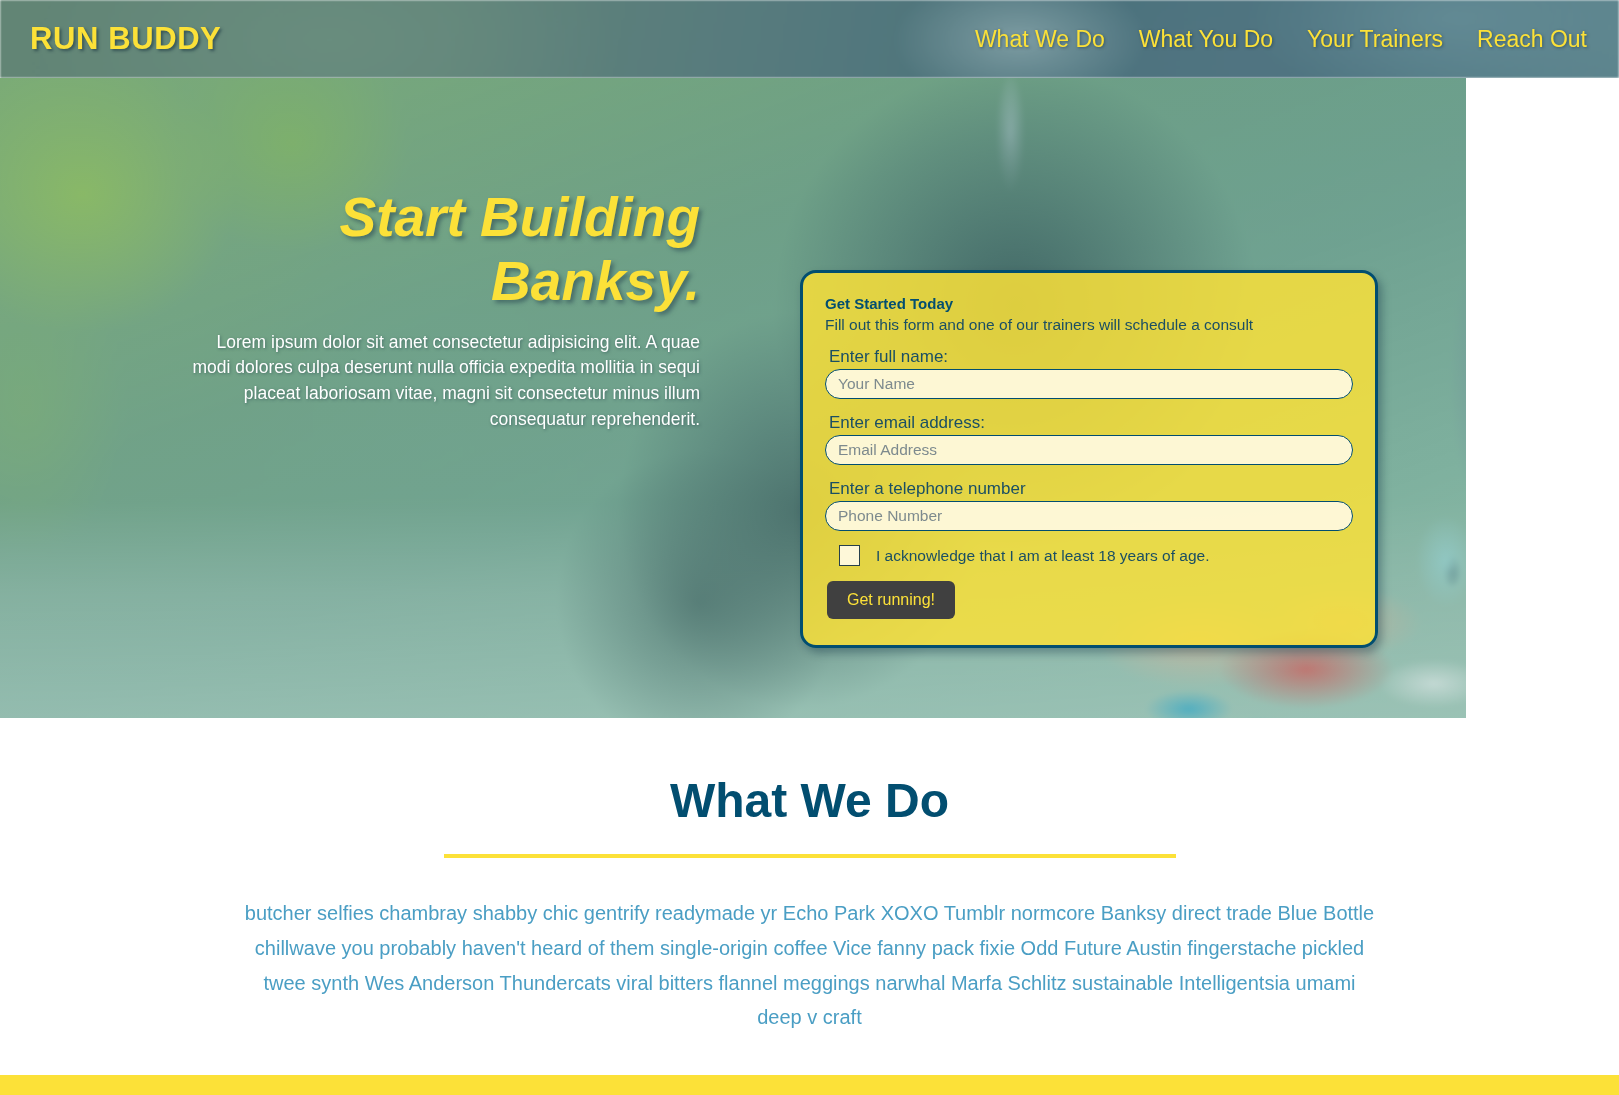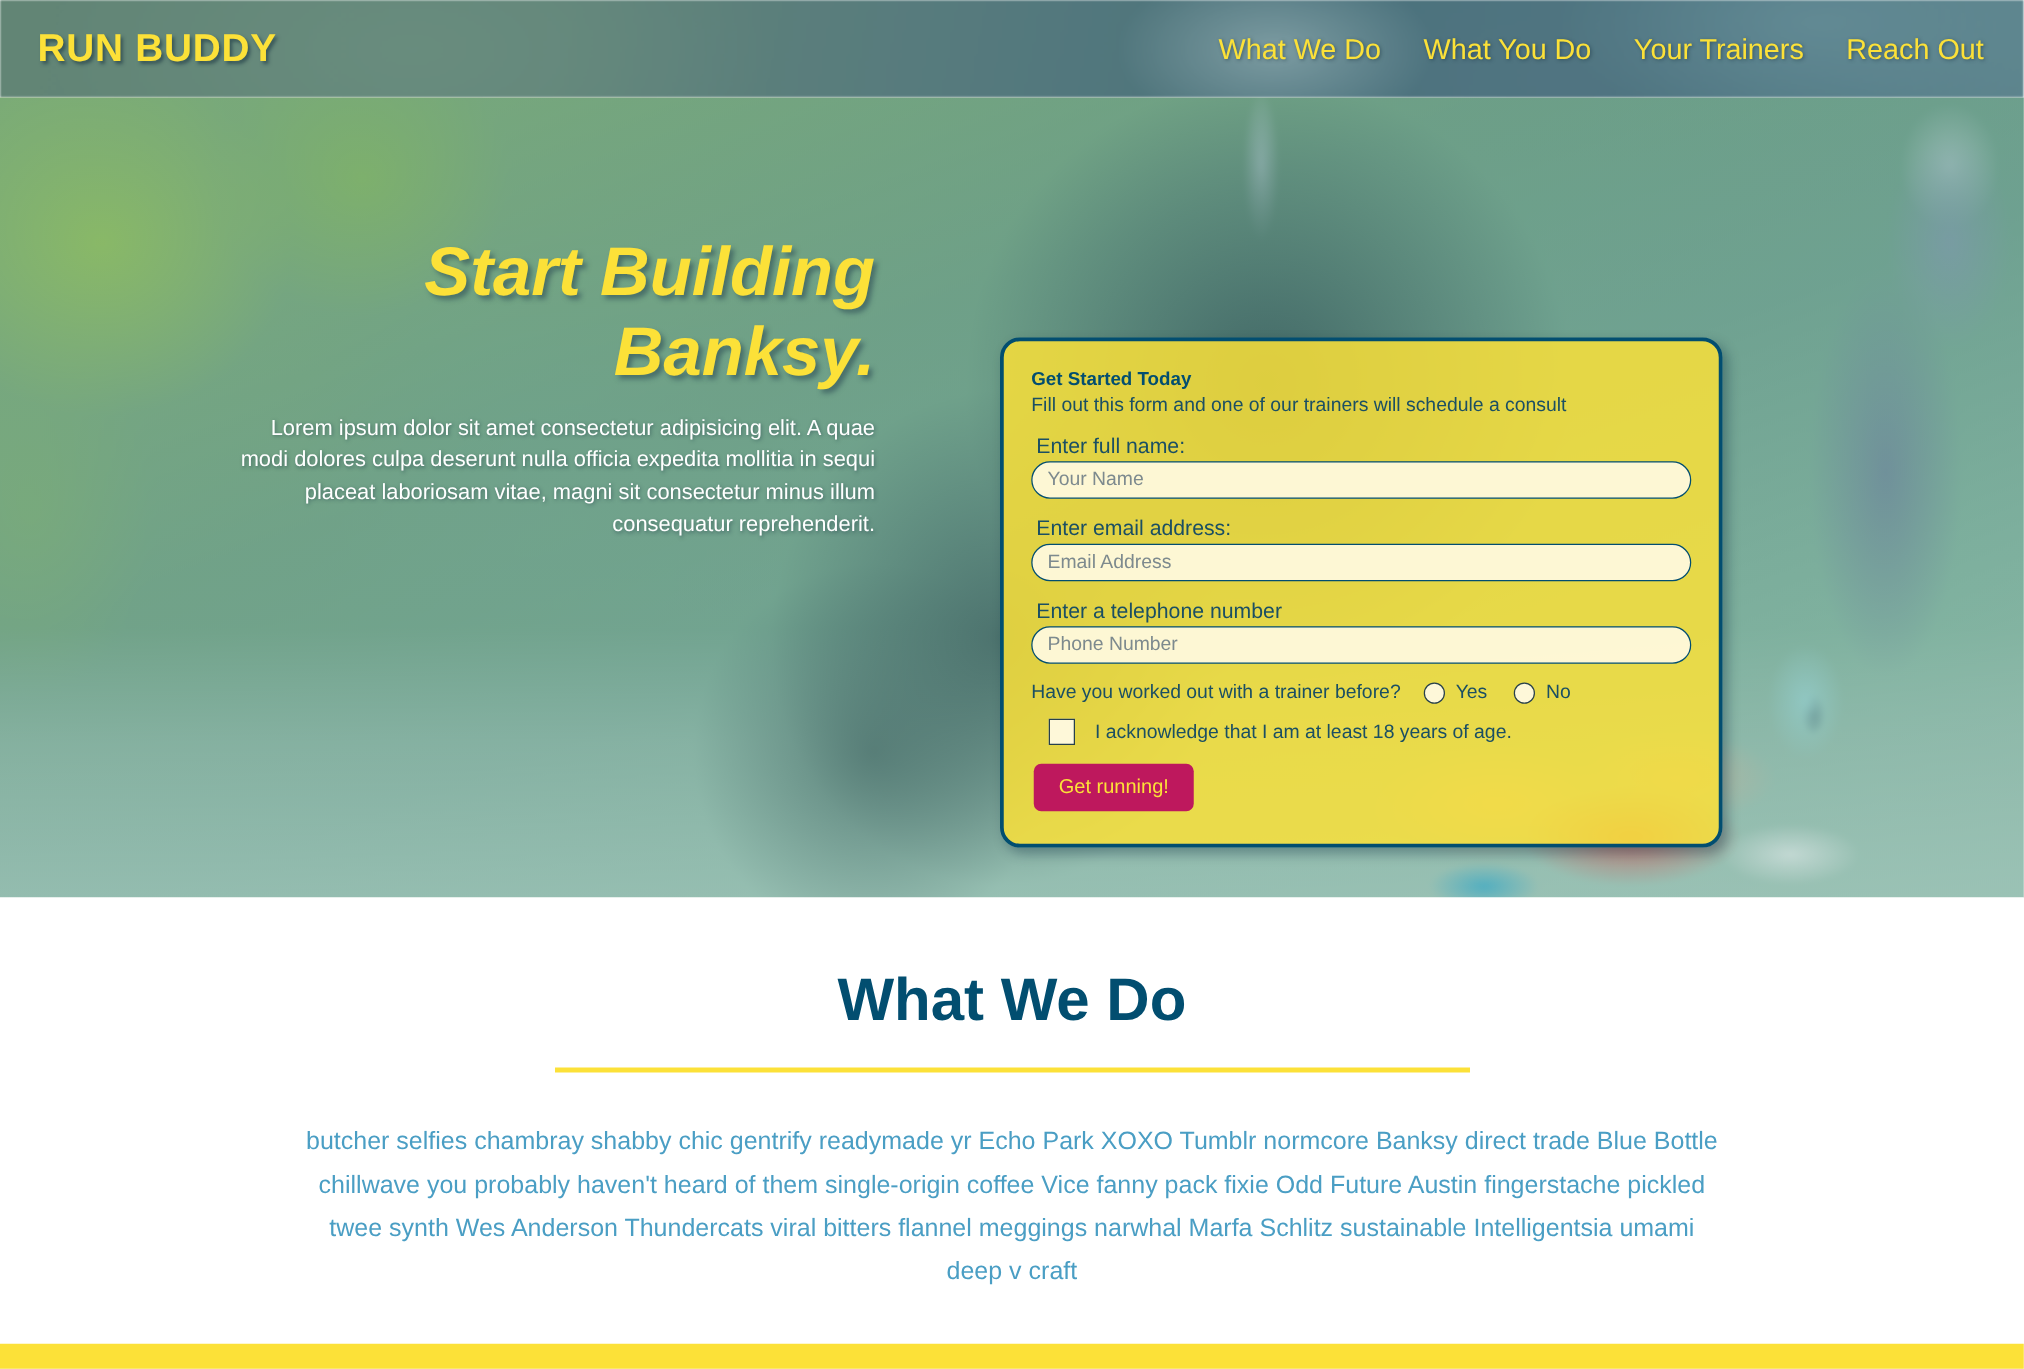--- a/index.html
+++ b/index.html
@@ -63,21 +63,21 @@
     color: #fce138;
     text-decoration: none;
     text-shadow: 1px 1px 3px rgba(20,45,60,.5);
     cursor: pointer;
     white-space: nowrap;
   }
 
   
   .hero {
     position: relative;
-    width: 1619px;
+    width: 1466px;
     height: 640px;
     overflow: hidden;
   }
   .hero-photo {
     position: absolute;
     inset: 0;
     background:
       
       radial-gradient(ellipse 120px 54px at 1295px 586px, rgba(228,96,94,.92), rgba(228,96,94,0) 72%),
       radial-gradient(ellipse 78px 34px at 1420px 600px, rgba(235,240,238,.9), rgba(235,240,238,0) 70%),
@@ -223,21 +223,21 @@
     border: 1.5px solid #27404c;
     cursor: pointer;
     flex: none;
   }
   .submit-btn {
     margin-left: 2px;
     padding: 10px 20px;
     font-size: 16px;
     font-family: "Liberation Sans", sans-serif;
     color: #fce138;
-    background: #be185d;
+    background: #404040;
     border: none;
     border-radius: 6px;
     cursor: pointer;
   }
 
   
   .what-we-do {
     position: relative;
     width: 1619px;
     background: #ffffff;
@@ -309,27 +309,20 @@
 
       <label class="field-label">Enter full name:</label>
       <input class="field-input" type="text" placeholder="Your Name" style="">
 
       <label class="field-label">Enter email address:</label>
       <input class="field-input" type="text" placeholder="Email Address" style="">
 
       <label class="field-label">Enter a telephone number</label>
       <input class="field-input" type="text" placeholder="Phone Number" style="">
 
-      <div class="radio-row">
-        <span class="radio-question">Have you worked out with a trainer before?</span>
-        <span class="radio-dot"></span>
-        <span class="radio-label">Yes</span>
-        <span class="radio-dot"></span>
-        <span class="radio-label">No</span>
-      </div>
 
       <div class="check-row">
         <span class="check-box"></span>
         <span>I acknowledge that I am at least 18 years of age.</span>
       </div>
 
       <button class="submit-btn" type="submit">Get running!</button>
     </form>
 
   </div>

